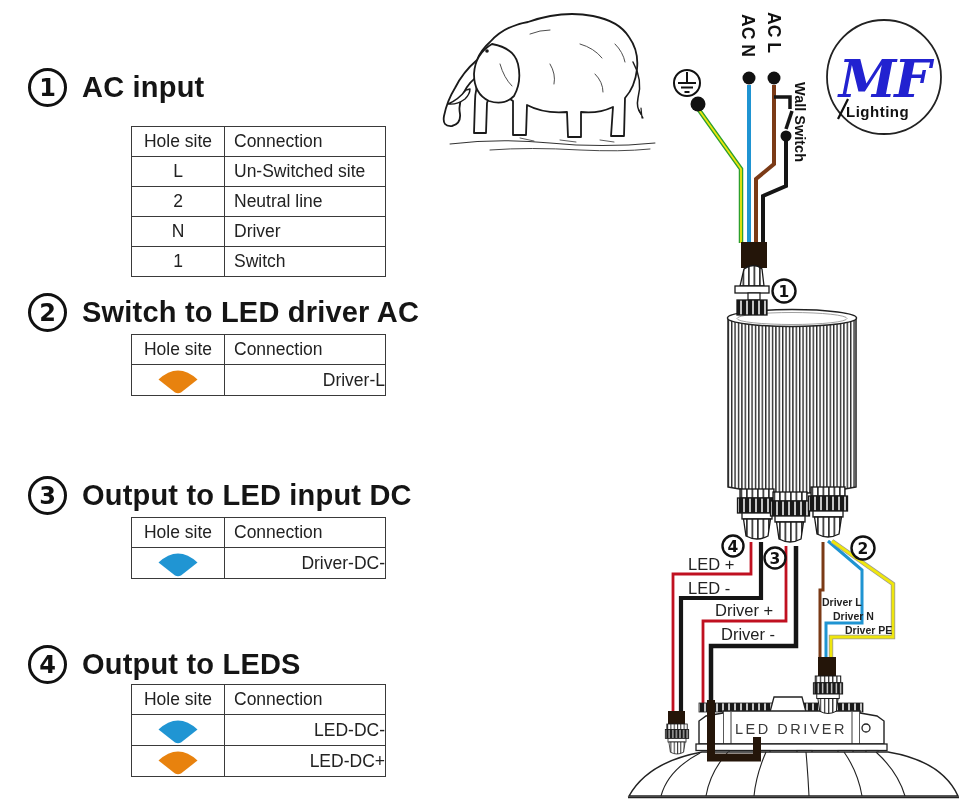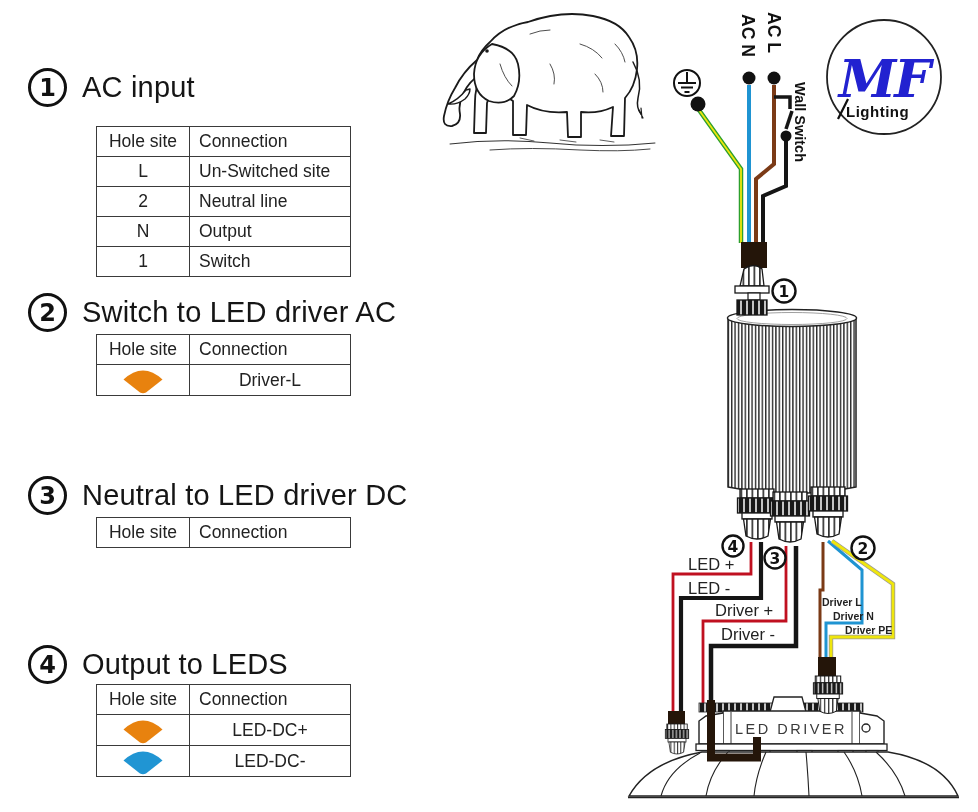--- a/index.html
+++ b/index.html
@@ -2,27 +2,27 @@
 <html><head>
 <meta charset="utf-8">
 <style>
   html,body{margin:0;padding:0;background:#fff;}
   #root{position:relative;width:978px;height:812px;background:#fff;overflow:hidden;
         font-family:"Liberation Sans",sans-serif;color:#151515;}
   .heading{position:absolute;display:flex;align-items:center;gap:15px;}
   .circ{width:33px;height:33px;border:3px solid #111;border-radius:50%;display:flex;
         align-items:center;justify-content:center;font-size:24px;font-weight:700;
         font-family:"DejaVu Sans",sans-serif;color:#111;flex:0 0 auto;}
-  .htitle{font-size:29px;font-weight:400;color:#151515;white-space:nowrap;letter-spacing:.2px;}
-  table.ctable{position:absolute;border-collapse:collapse;background:#d946ef;}
+  .htitle{font-size:29px;font-weight:700;color:#151515;white-space:nowrap;letter-spacing:.2px;}
+  table.ctable{position:absolute;border-collapse:collapse;background:#d946ef;margin-left:35px;}
   table.ctable td{border:1.6px solid #3a3a3a;padding:0;background:#fff;color:#222;
                   font-size:17.5px;vertical-align:middle;}
   .c-hole{width:92px;text-align:center;}
   .c-conn{width:151px;padding-left:9px !important;}
-  table.center .c-conn{text-align:center;padding-left:0 !important;}
+  table.center .c-conn{text-align:right;padding-left:0 !important;}
   tr.hdr td{height:29px;}
   tr.r td{height:29px;}
   table.center tr.r td{height:30px;}
   td.big{font-size:26px;color:#111;}
   svg.fan{display:block;margin:0 auto;}
   #diagram{position:absolute;left:0;top:0;width:978px;height:812px;}
 </style>
 </head>
 <body>
 
@@ -41,21 +41,21 @@
     <tr class="r">
       <td class="c-hole big">L</td>
       <td class="c-conn">Un-Switched site</td>
     </tr>
     <tr class="r">
       <td class="c-hole big">2</td>
       <td class="c-conn">Neutral line</td>
     </tr>
     <tr class="r">
       <td class="c-hole big">N</td>
-      <td class="c-conn">Output</td>
+      <td class="c-conn">Driver</td>
     </tr>
     <tr class="r">
       <td class="c-hole big">1</td>
       <td class="c-conn">Switch</td>
     </tr>
   </tbody>
     </table>
 
   <div class="heading" style="left:28px;top:293px;">
     <span class="circ">2</span>
@@ -73,56 +73,64 @@
               <path d="M2.5,12.5 Q22,-5.5 41.5,12.5 L25,25.5 Q22,27 19,25.5 Z" fill="#e8820e"></path>
             </svg>
           </td>
       <td class="c-conn">Driver-L</td>
     </tr>
   </tbody>
     </table>
 
   <div class="heading" style="left:28px;top:476px;">
     <span class="circ">3</span>
-    <span class="htitle">Neutral to LED driver DC</span>
+    <span class="htitle">Output to LED input DC</span>
   </div>
   <table class="ctable center" style="left:96px;top:517px;">
     <tbody>
         <tr class="hdr">
       <td class="c-hole">Hole site</td>
       <td class="c-conn" style="text-align:left;padding-left:9px !important;">Connection</td>
+    </tr>
+    <tr class="r">
+      <td class="c-hole">
+            <svg class="fan" width="44" height="27" viewBox="0 0 44 27">
+              <path d="M2.5,12.5 Q22,-5.5 41.5,12.5 L25,25.5 Q22,27 19,25.5 Z" fill="#2095d3"></path>
+            </svg>
+          </td>
+      <td class="c-conn">Driver-DC-</td>
     </tr>
   </tbody>
     </table>
 
   <div class="heading" style="left:28px;top:645px;">
     <span class="circ">4</span>
     <span class="htitle">Output to LEDS</span>
   </div>
   <table class="ctable center" style="left:96px;top:684px;">
     <tbody>
         <tr class="hdr">
       <td class="c-hole">Hole site</td>
       <td class="c-conn" style="text-align:left;padding-left:9px !important;">Connection</td>
     </tr>
     <tr class="r">
       <td class="c-hole">
             <svg class="fan" width="44" height="27" viewBox="0 0 44 27">
+              <path d="M2.5,12.5 Q22,-5.5 41.5,12.5 L25,25.5 Q22,27 19,25.5 Z" fill="#2095d3"></path>
+            </svg>
+          </td>
+      <td class="c-conn">LED-DC-</td>
+    </tr>
+    <tr class="r">
+      <td class="c-hole">
+            <svg class="fan" width="44" height="27" viewBox="0 0 44 27">
               <path d="M2.5,12.5 Q22,-5.5 41.5,12.5 L25,25.5 Q22,27 19,25.5 Z" fill="#e8820e"></path>
             </svg>
           </td>
       <td class="c-conn">LED-DC+</td>
-    </tr>
-    <tr class="r">
-      <td class="c-hole">
-            <svg class="fan" width="44" height="27" viewBox="0 0 44 27">
-              <path d="M2.5,12.5 Q22,-5.5 41.5,12.5 L25,25.5 Q22,27 19,25.5 Z" fill="#2095d3"></path>
-            </svg>
-          </td>
-      <td class="c-conn">LED-DC-</td>
     </tr>
   </tbody>
     </table>
 
   <svg id="diagram" viewBox="0 0 978 812">
     <defs>
       <pattern id="fins" width="3.4" height="8" patternUnits="userSpaceOnUse">
         <rect width="3.4" height="8" fill="#ffffff"></rect>
           <rect width="1.4" height="8" fill="#2a2a2a"></rect>
       </pattern>

